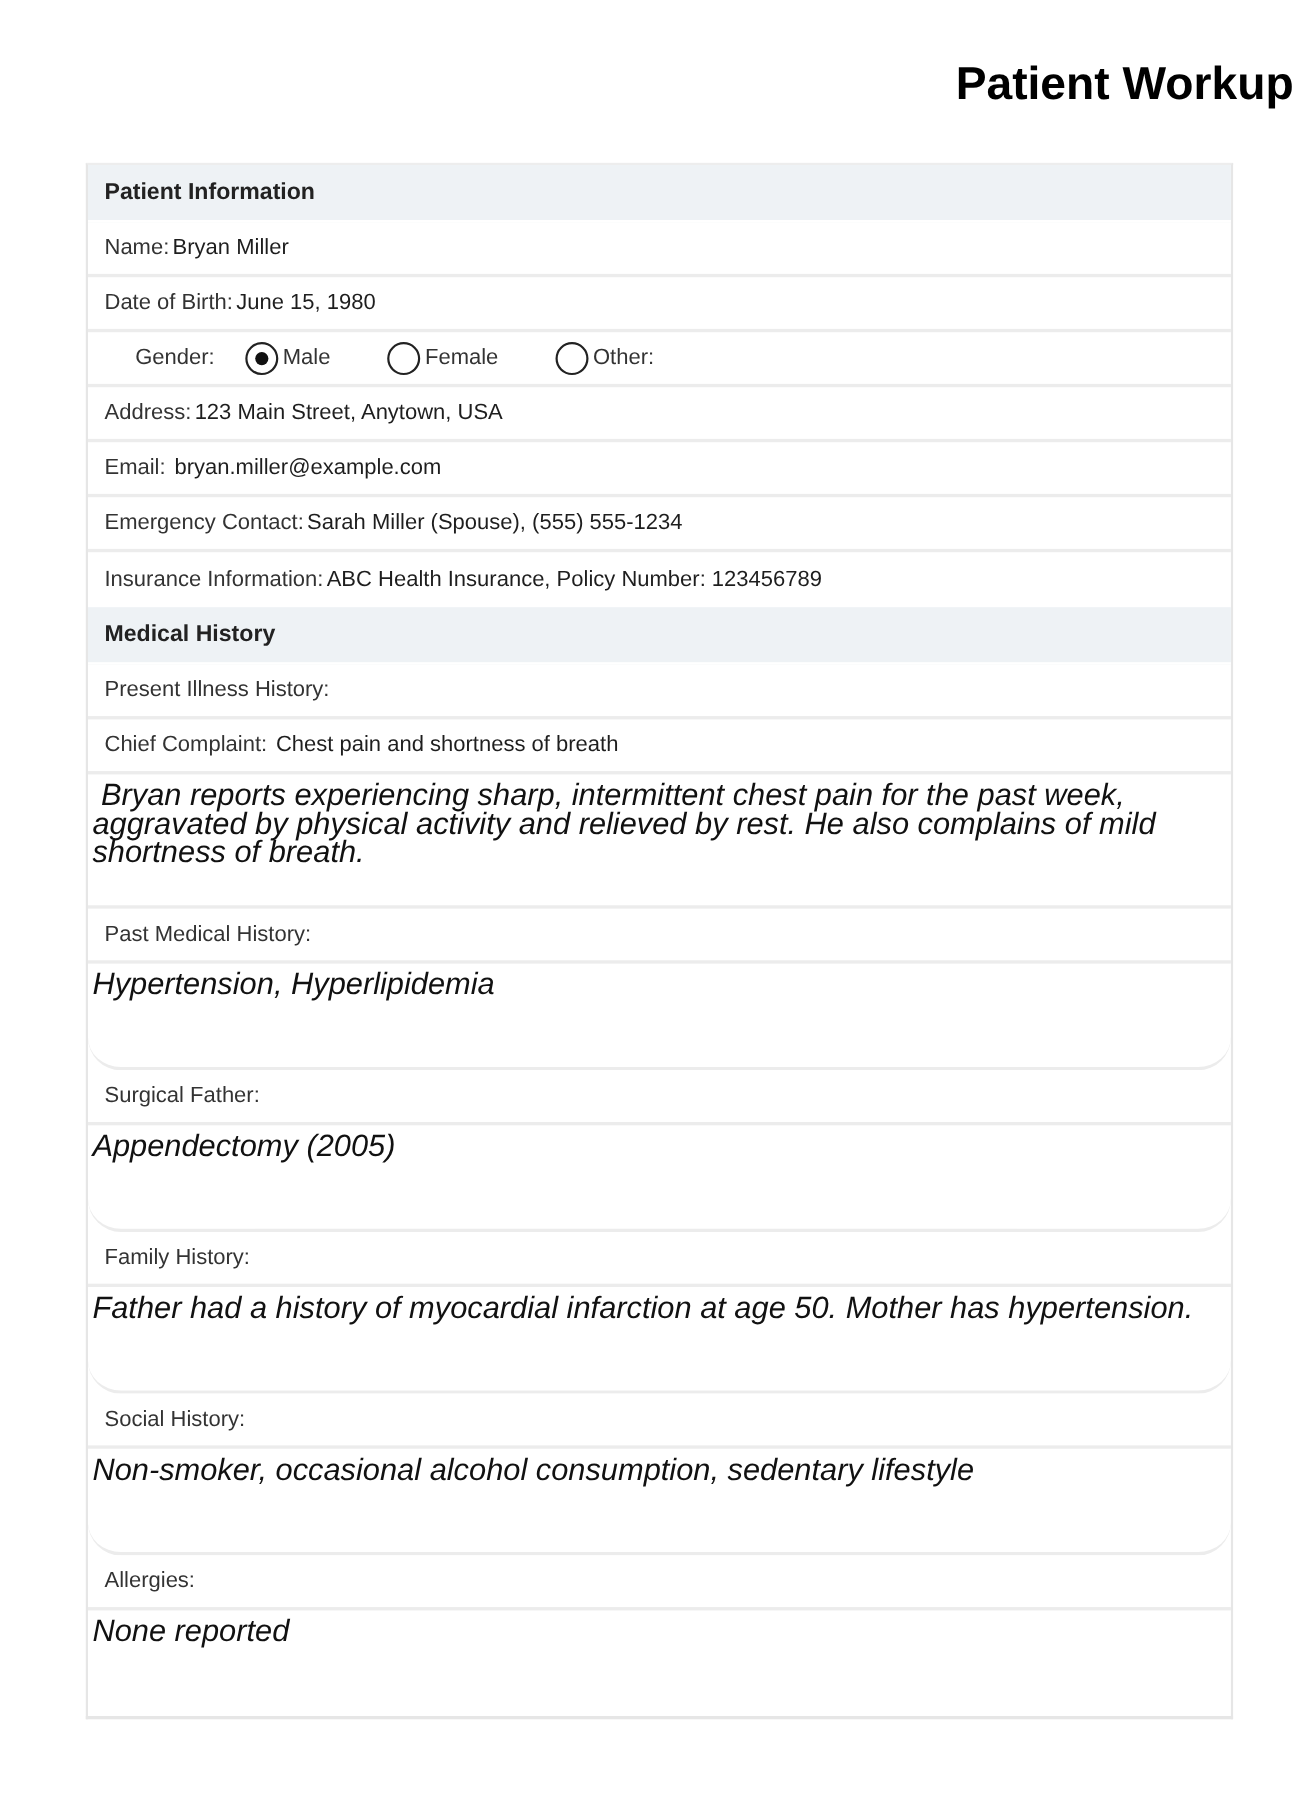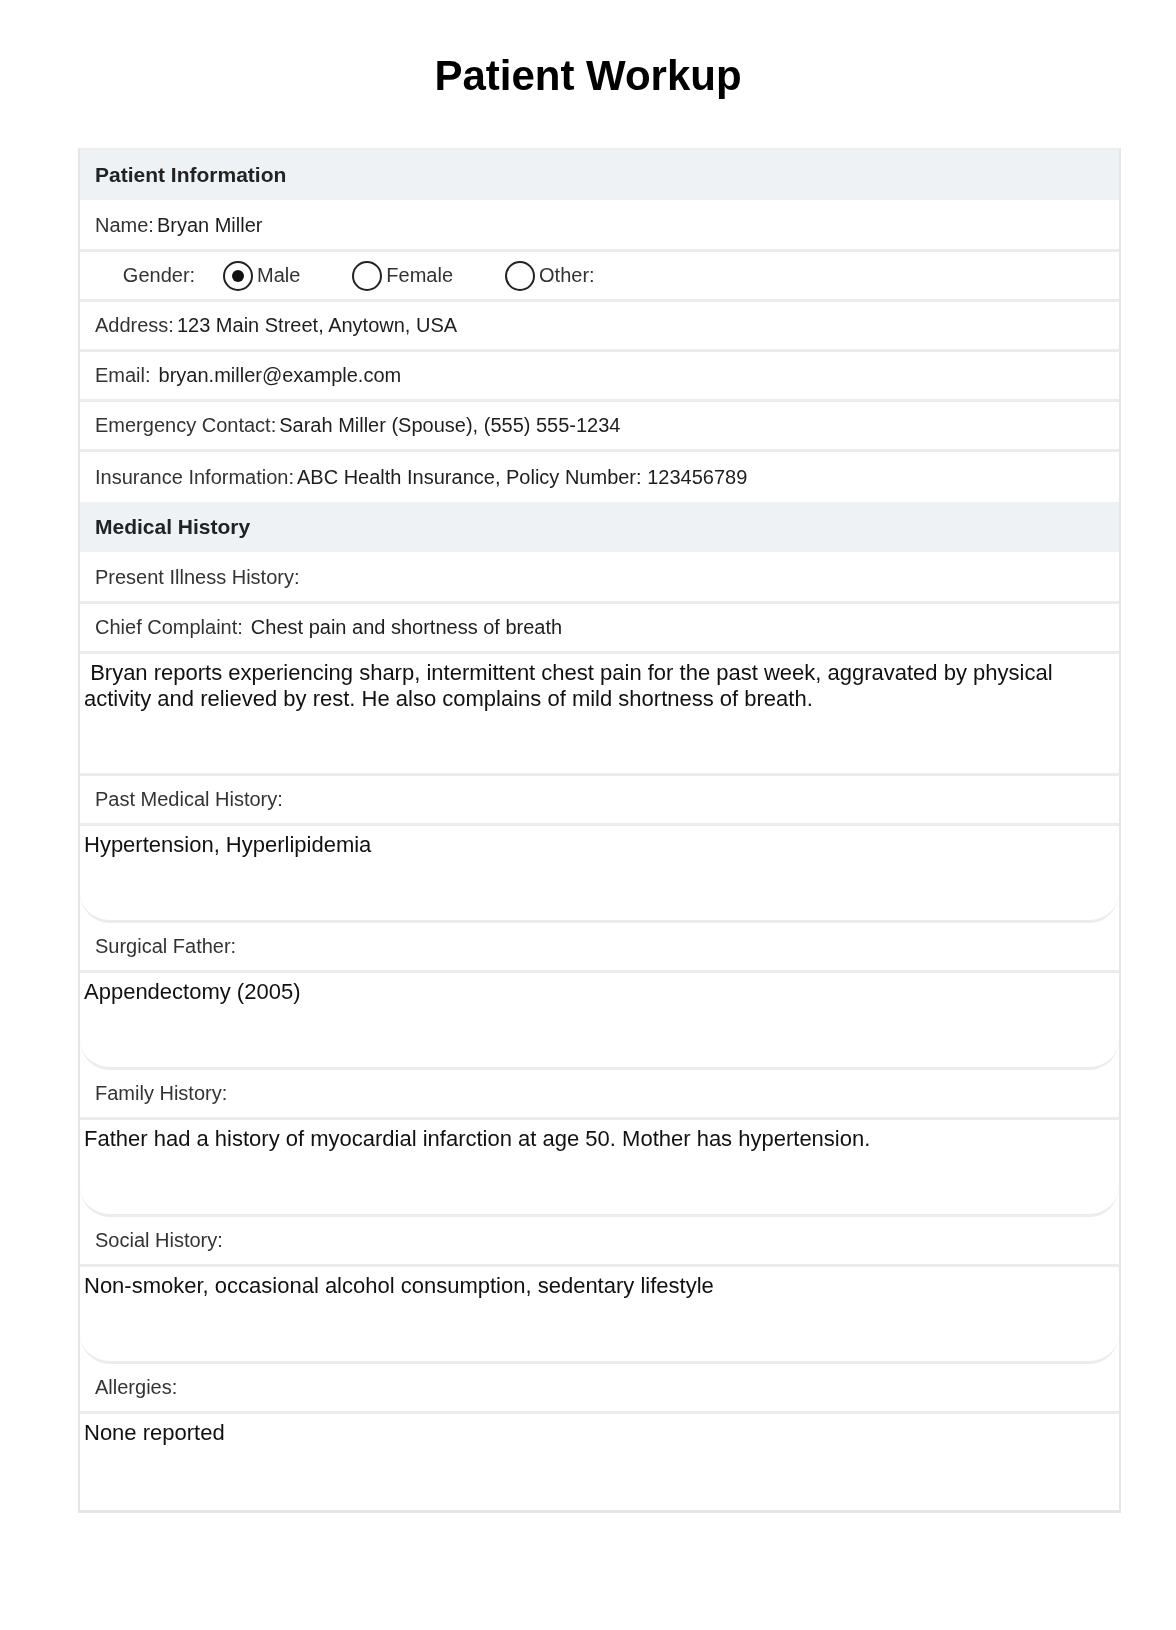--- a/index.html
+++ b/index.html
@@ -12,21 +12,21 @@
       height: 1630px;
       position: relative;
       font-family: "Liberation Sans", sans-serif;
       color: #1a1a1a;
     }
     .title {
       position: absolute;
       top: 48px;
       left: 0;
       width: 1176px;
-      text-align: center;
+      text-align: right;
       font-size: 42px;
       font-weight: bold;
       color: #000;
       margin: 0;
       line-height: 56px;
     }
     .form {
       position: absolute;
       left: 78px;
       top: 148px;
@@ -86,42 +86,47 @@
       width: 12px;
       height: 12px;
       border-radius: 50%;
       background: #111;
     }
     .radio-label { color: #333; }
     .text-area {
       box-sizing: border-box;
       border-bottom: 3px solid #ececec;
       padding: 4px 6px 0 4px;
-      font-size: 22px;
+      font-size: 28px;
       line-height: 26px;
       color: #111;
+      font-style: italic;
     }
     .ta-present { height: 122px; padding-top: 6px; }
     .ta-std { height: 97px; padding-top: 6px; border-radius: 30px; }
     .ta-last { height: 96px; padding-top: 6px; border-bottom: none; }
   </style>
 </head>
 <body>
 
 <h1 class="title">Patient Workup</h1>
 
 <div class="form">
 
   <div class="section-header">Patient Information</div>
 
   <div class="row">
     <span class="label">Name:</span>
     <span class="value">Bryan Miller</span>
   </div>
 
+  <div class="row">
+    <span class="label">Date of Birth:</span>
+    <span class="value">June 15, 1980</span>
+  </div>
 
   <div class="row gender-row">
     <span class="label">Gender:</span>
     <div class="radio-opt">
       <span class="radio">
           <span class="dot"></span>
         </span>
       <span class="radio-label">Male</span>
     </div>
     <div class="radio-opt">

